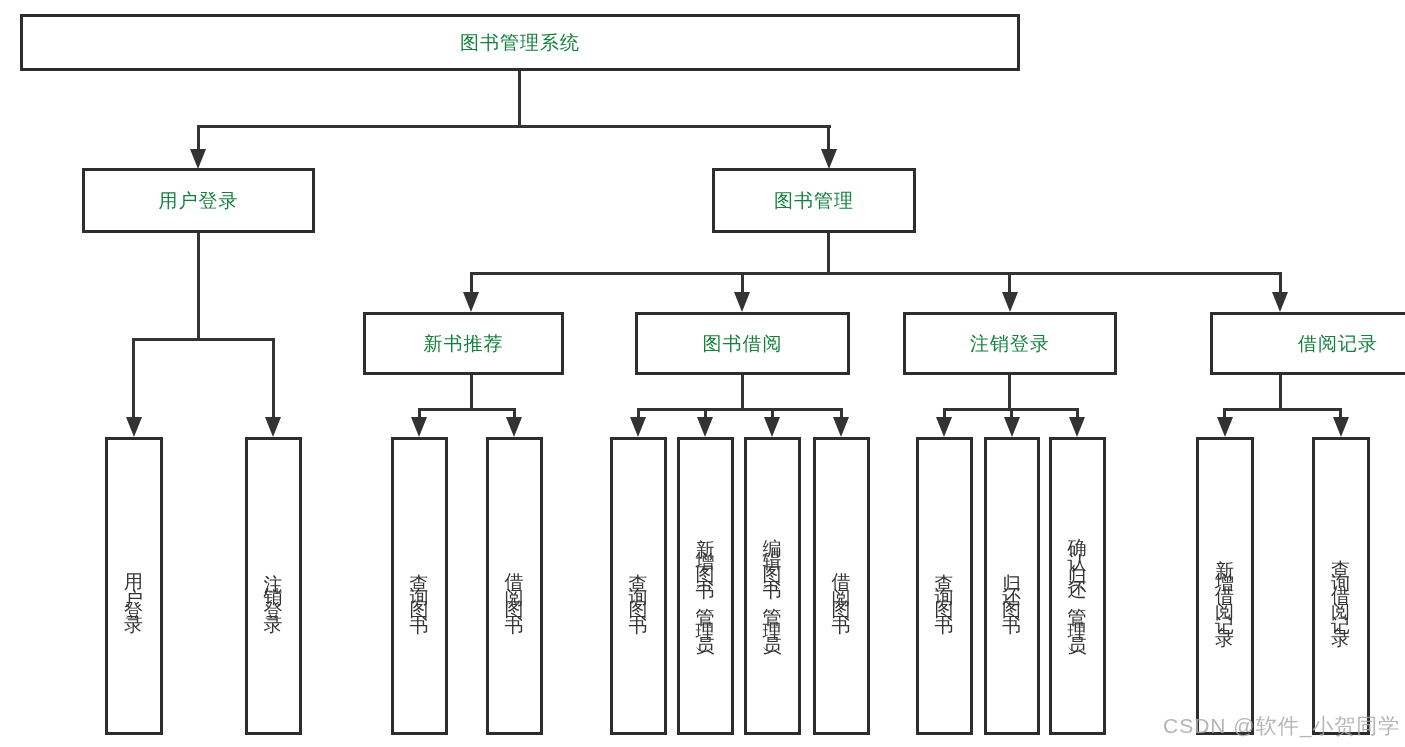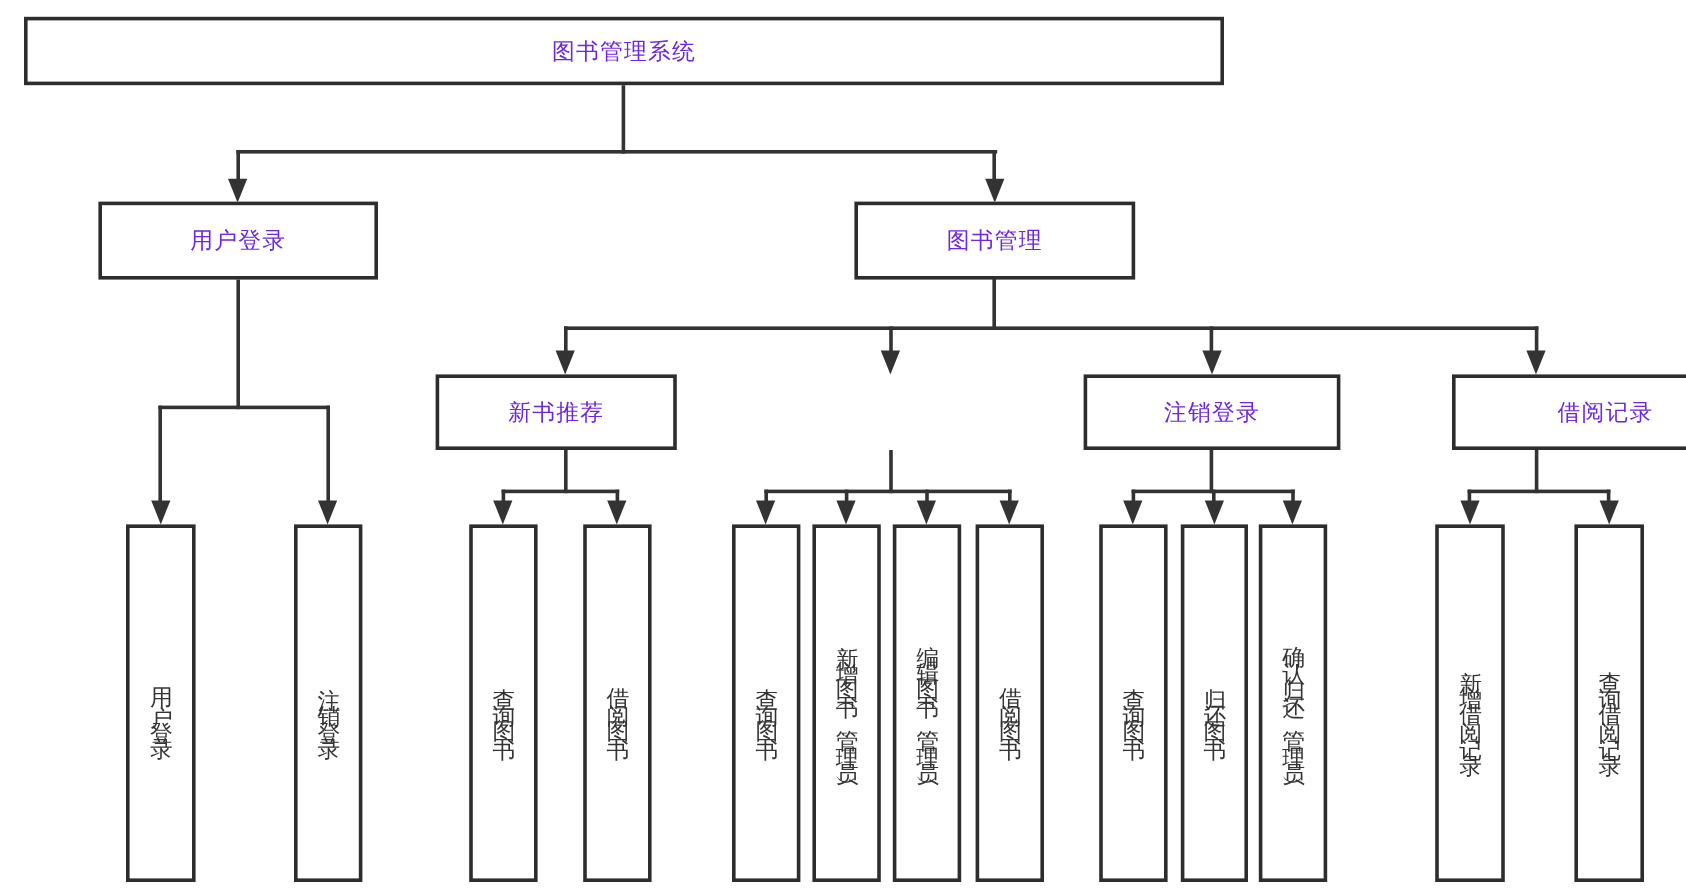--- a/index.html
+++ b/index.html
@@ -4,21 +4,21 @@
 <style>
   html,body{margin:0;padding:0;background:#ffffff;}
   .canvas{
     position:relative;width:1405px;height:747px;background:#ffffff;overflow:hidden;
     font-family:"Liberation Sans","DejaVu Sans",sans-serif;color:#333333;
   }
   .box{
     position:absolute;box-sizing:border-box;border:3px solid #2d2d2d;background:#ffffff;
     display:flex;align-items:center;justify-content:center;
   }
-  .hbox .lbl{font-size:19px;letter-spacing:1px;color:#6d28d9;white-space:nowrap;}
+  .hbox .lbl{font-size:19px;letter-spacing:1px;color:#15803d;white-space:nowrap;}
   .vbox .lbl{
     writing-mode:vertical-rl;text-orientation:mixed;font-size:19px;letter-spacing:14px;
     color:#333333;line-height:1;
   }
   .line{position:absolute;background:#333333;}
   .arrow{
     position:absolute;width:0;height:0;
     border-left:8px solid transparent;border-right:8px solid transparent;
     border-top:20px solid #333333;
   }
@@ -39,21 +39,21 @@
   <div class="line" style="left:518px;top:71px;width:3px;height:57px"></div>
   <div class="line" style="left:197px;top:125px;width:634px;height:3px"></div>
   <div class="line" style="left:197px;top:125px;width:3px;height:27px"></div>
   <div class="line" style="left:827px;top:125px;width:3px;height:27px"></div>
   <div class="arrow" style="left:190px;top:149px"></div>
   <div class="arrow" style="left:821px;top:149px"></div>
 
   <div class="box hbox" style="left:82px;top:168px;width:233px;height:65px">
     <span class="lbl">用户登录</span>
   </div>
-  <div class="box hbox" style="left:712px;top:168px;width:234px;height:65px">
+  <div class="box hbox" style="left:712px;top:168px;width:204px;height:65px">
     <span class="lbl">图书管理</span>
   </div>
 
   <div class="line" style="left:197px;top:233px;width:3px;height:108px"></div>
   <div class="line" style="left:132px;top:338px;width:143px;height:3px"></div>
   <div class="line" style="left:132px;top:338px;width:3px;height:82px"></div>
   <div class="line" style="left:272px;top:338px;width:3px;height:82px"></div>
   <div class="arrow" style="left:126px;top:417px"></div>
   <div class="arrow" style="left:265px;top:417px"></div>
 
@@ -63,20 +63,23 @@
   <div class="line" style="left:741px;top:272px;width:3px;height:24px"></div>
   <div class="line" style="left:1008px;top:272px;width:3px;height:24px"></div>
   <div class="line" style="left:1279px;top:272px;width:3px;height:24px"></div>
   <div class="arrow" style="left:463px;top:292px"></div>
   <div class="arrow" style="left:734px;top:292px"></div>
   <div class="arrow" style="left:1002px;top:292px"></div>
   <div class="arrow" style="left:1272px;top:292px"></div>
 
   <div class="box hbox" style="left:363px;top:312px;width:201px;height:63px">
     <span class="lbl">新书推荐</span>
+  </div>
+  <div class="box hbox" style="left:635px;top:312px;width:215px;height:63px">
+    <span class="lbl">图书借阅</span>
   </div>
   <div class="box hbox" style="left:903px;top:312px;width:214px;height:63px">
     <span class="lbl">注销登录</span>
   </div>
   <div class="box hbox" style="left:1210px;top:312px;width:256px;height:63px">
     <span class="lbl">借阅记录</span>
   </div>
 
   <div class="line" style="left:470px;top:375px;width:3px;height:36px"></div>
   <div class="line" style="left:418px;top:408px;width:98px;height:3px"></div>
@@ -149,14 +152,15 @@
     <span class="lbl">确认归还（管理员）</span>
   </div>
 
   <div class="box vbox" style="left:1196px;top:437px;width:58px;height:298px">
     <span class="lbl">新增借阅记录</span>
   </div>
   <div class="box vbox" style="left:1312px;top:437px;width:58px;height:298px">
     <span class="lbl">查询借阅记录</span>
   </div>
 
+  <div class="watermark">CSDN @软件_小贺同学</div>
 
 </div>
 
 </body></html>

